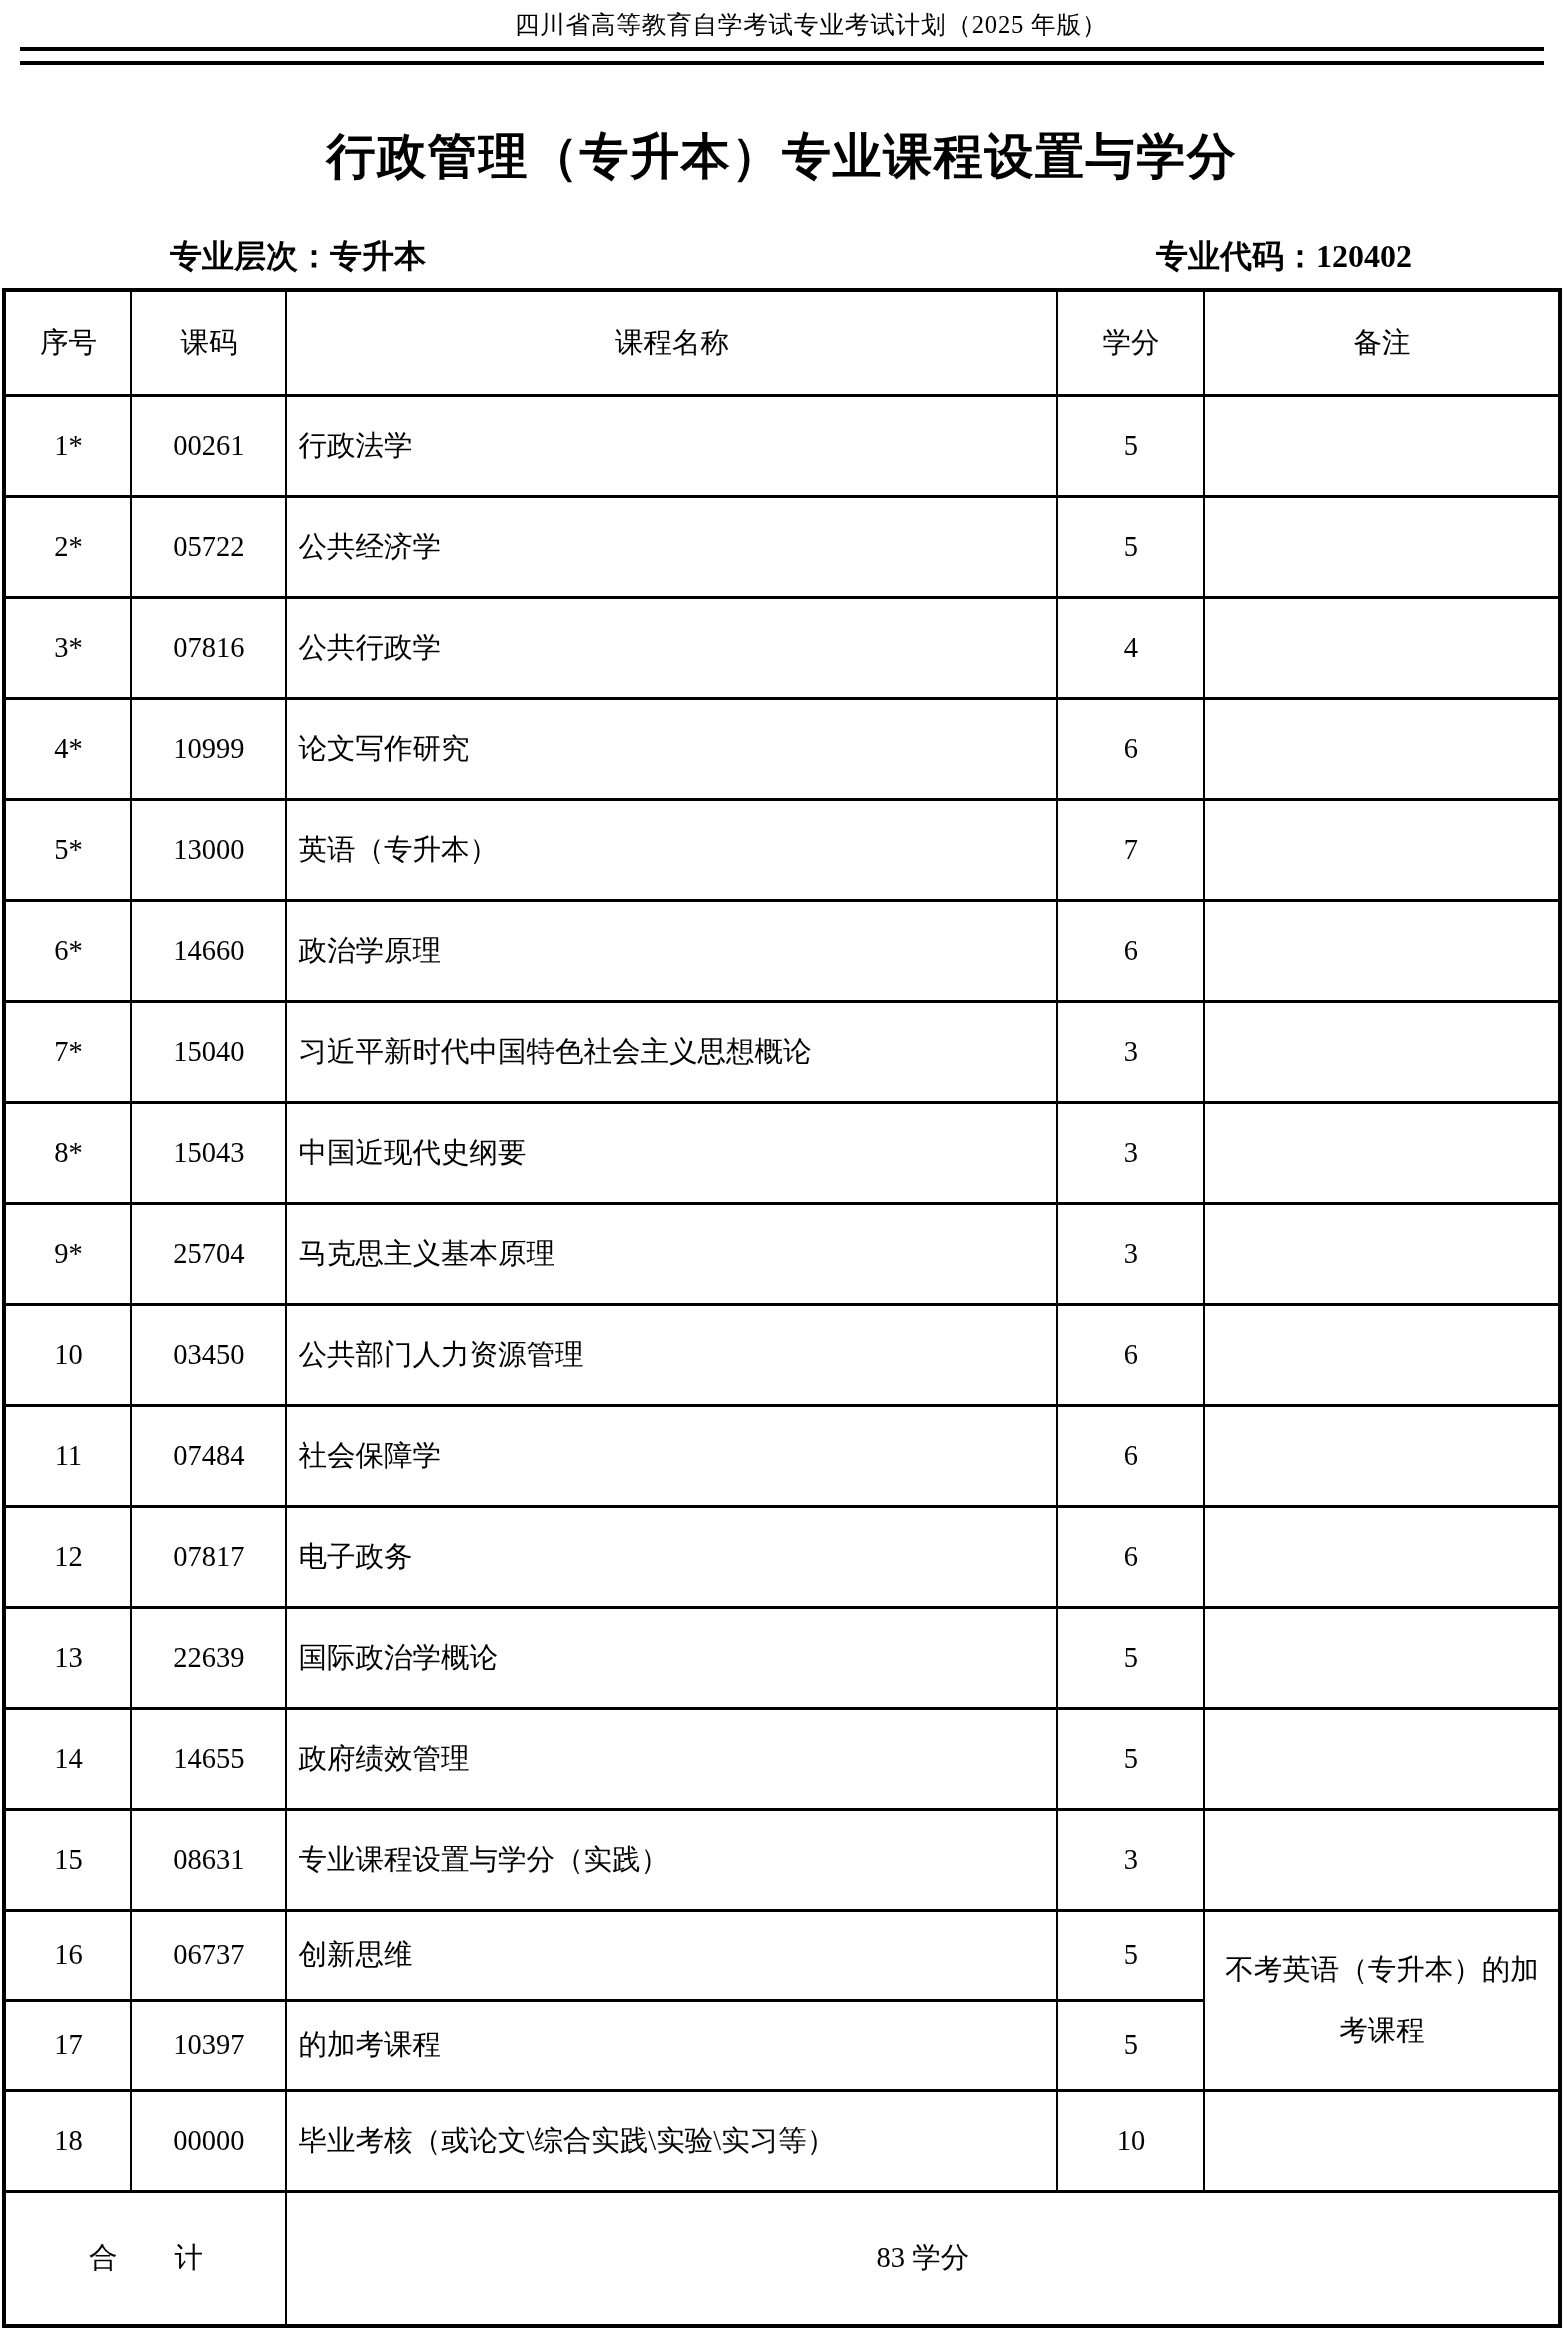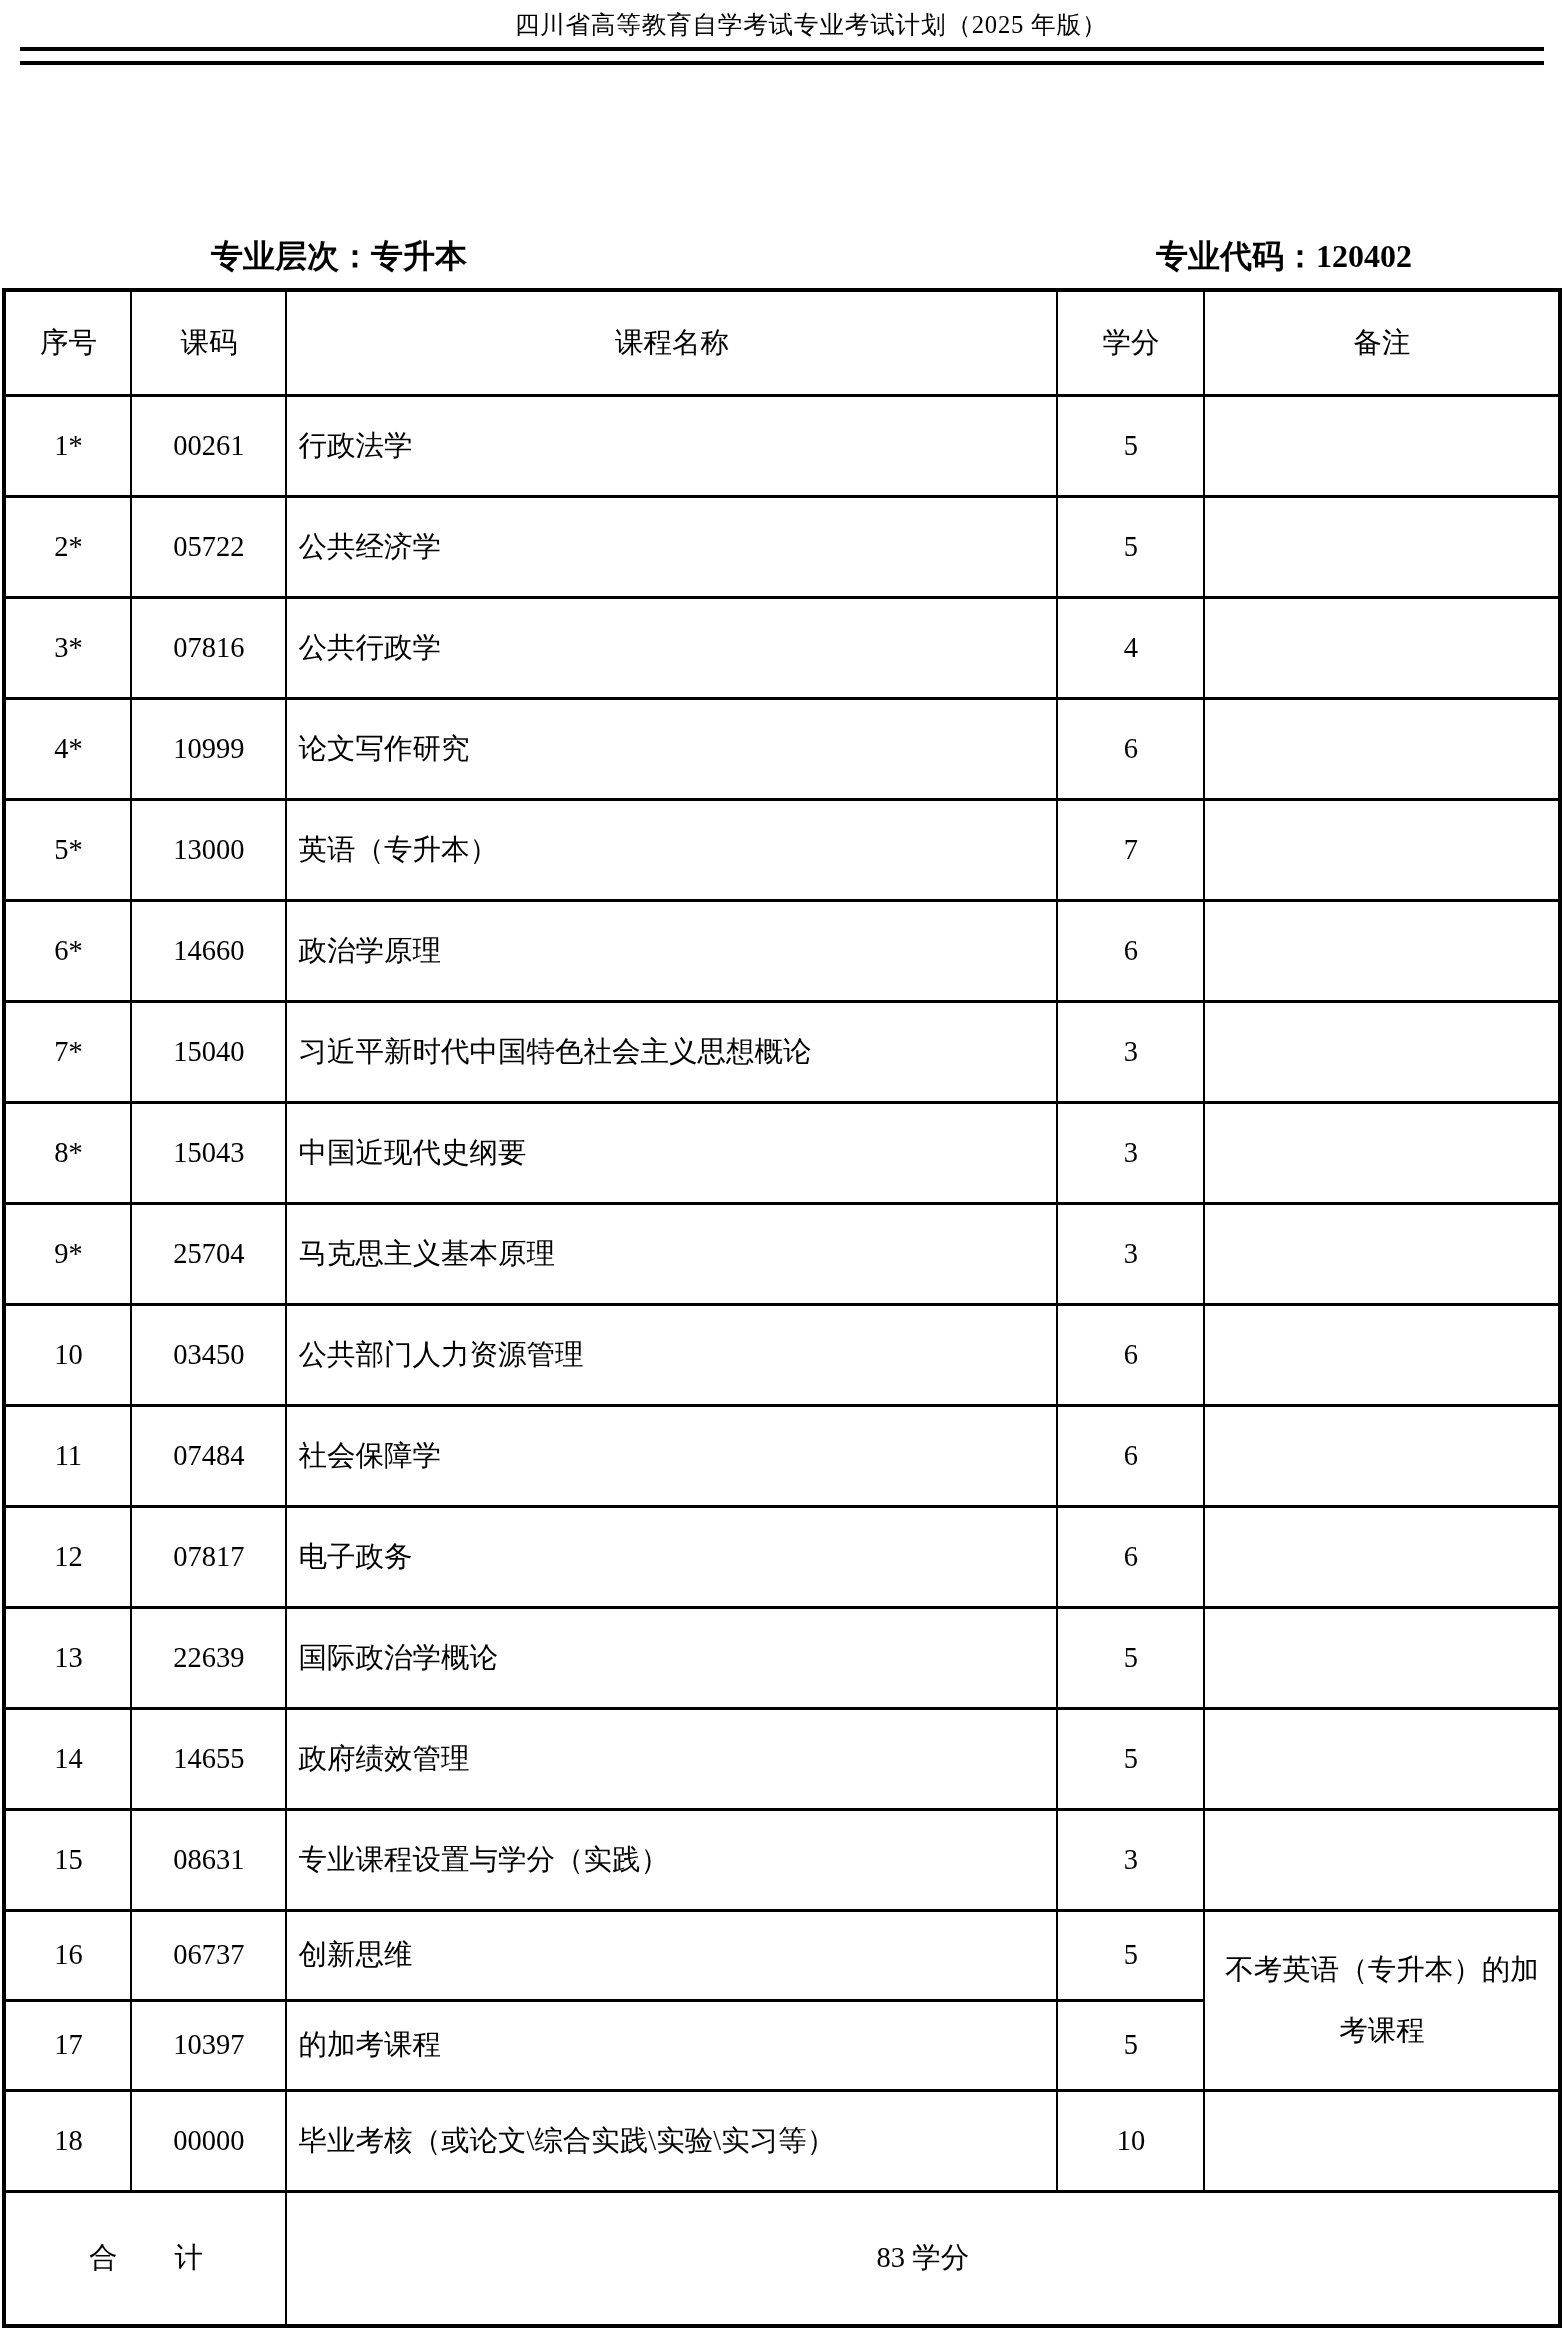--- a/index.html
+++ b/index.html
@@ -35,21 +35,21 @@
     font-weight:bold;
     letter-spacing:1.6px;
   }
   .meta{
     position:absolute;
     top:235px;left:0;width:100%;
     height:41px;
     font-size:32px;
     font-weight:bold;
   }
-  .meta-level{position:absolute;left:170px;top:0;margin-left:41px;}
+  .meta-level{position:absolute;left:170px;top:0;}
   .meta-code{position:absolute;right:152px;top:0;}
 
   table.course{
     position:absolute;
     top:288px;left:2.4px;
     width:1556px;
     table-layout:fixed;
     border-collapse:collapse;
     border:4.8px solid #000;
     font-size:28.5px;
@@ -77,20 +77,21 @@
     padding:0 9.5px;
   }
 </style>
 </head>
 <body>
 
 <div class="page">
 
   <div class="running-header">四川省高等教育自学考试专业考试计划（2025 年版）</div>
   <div class="double-rule"></div>
+  <div class="doc-title">行政管理（专升本）专业课程设置与学分</div>
 
   <div class="meta">
     <span class="meta-level">专业层次：专升本</span>
     <span class="meta-code">专业代码：120402</span>
   </div>
 
   <table class="course">
     <colgroup>
       <col style="width:127px">
       <col style="width:155px">

